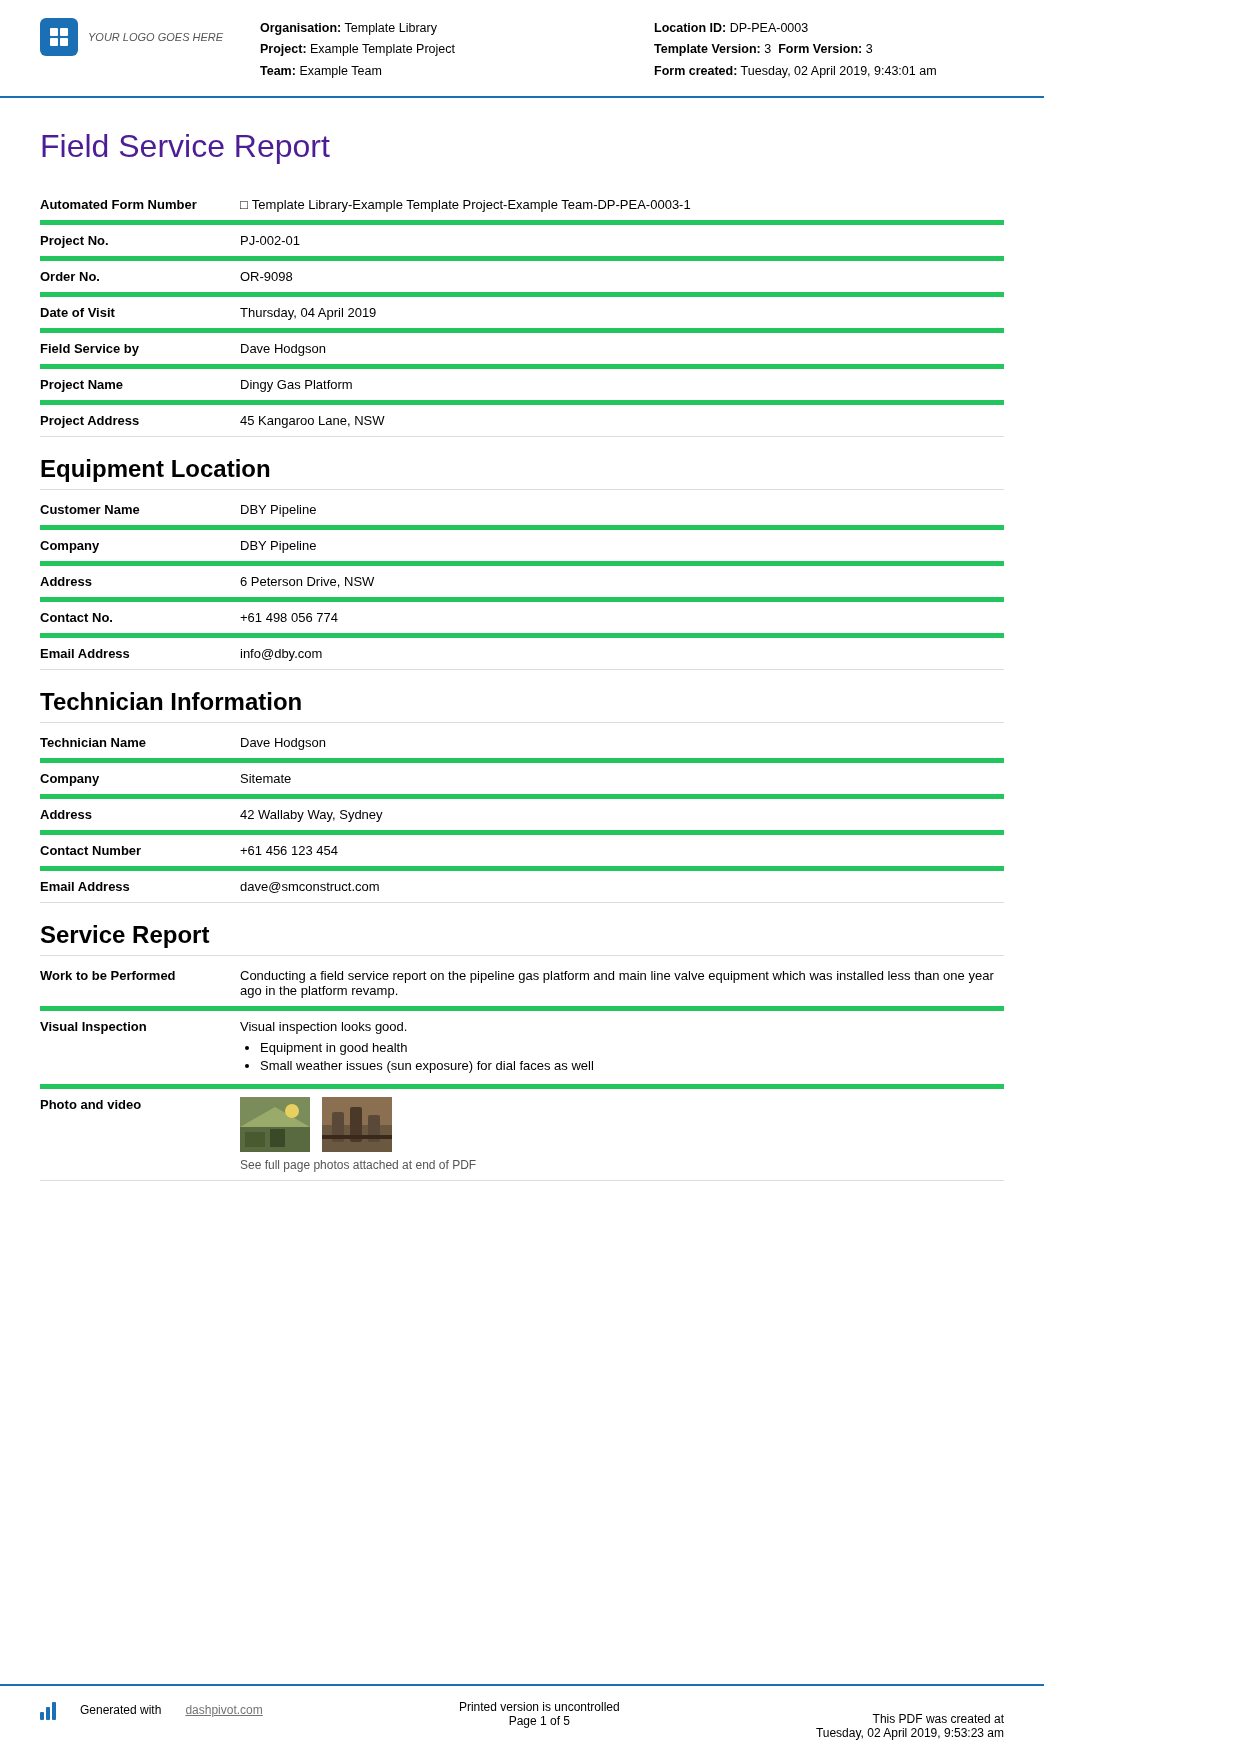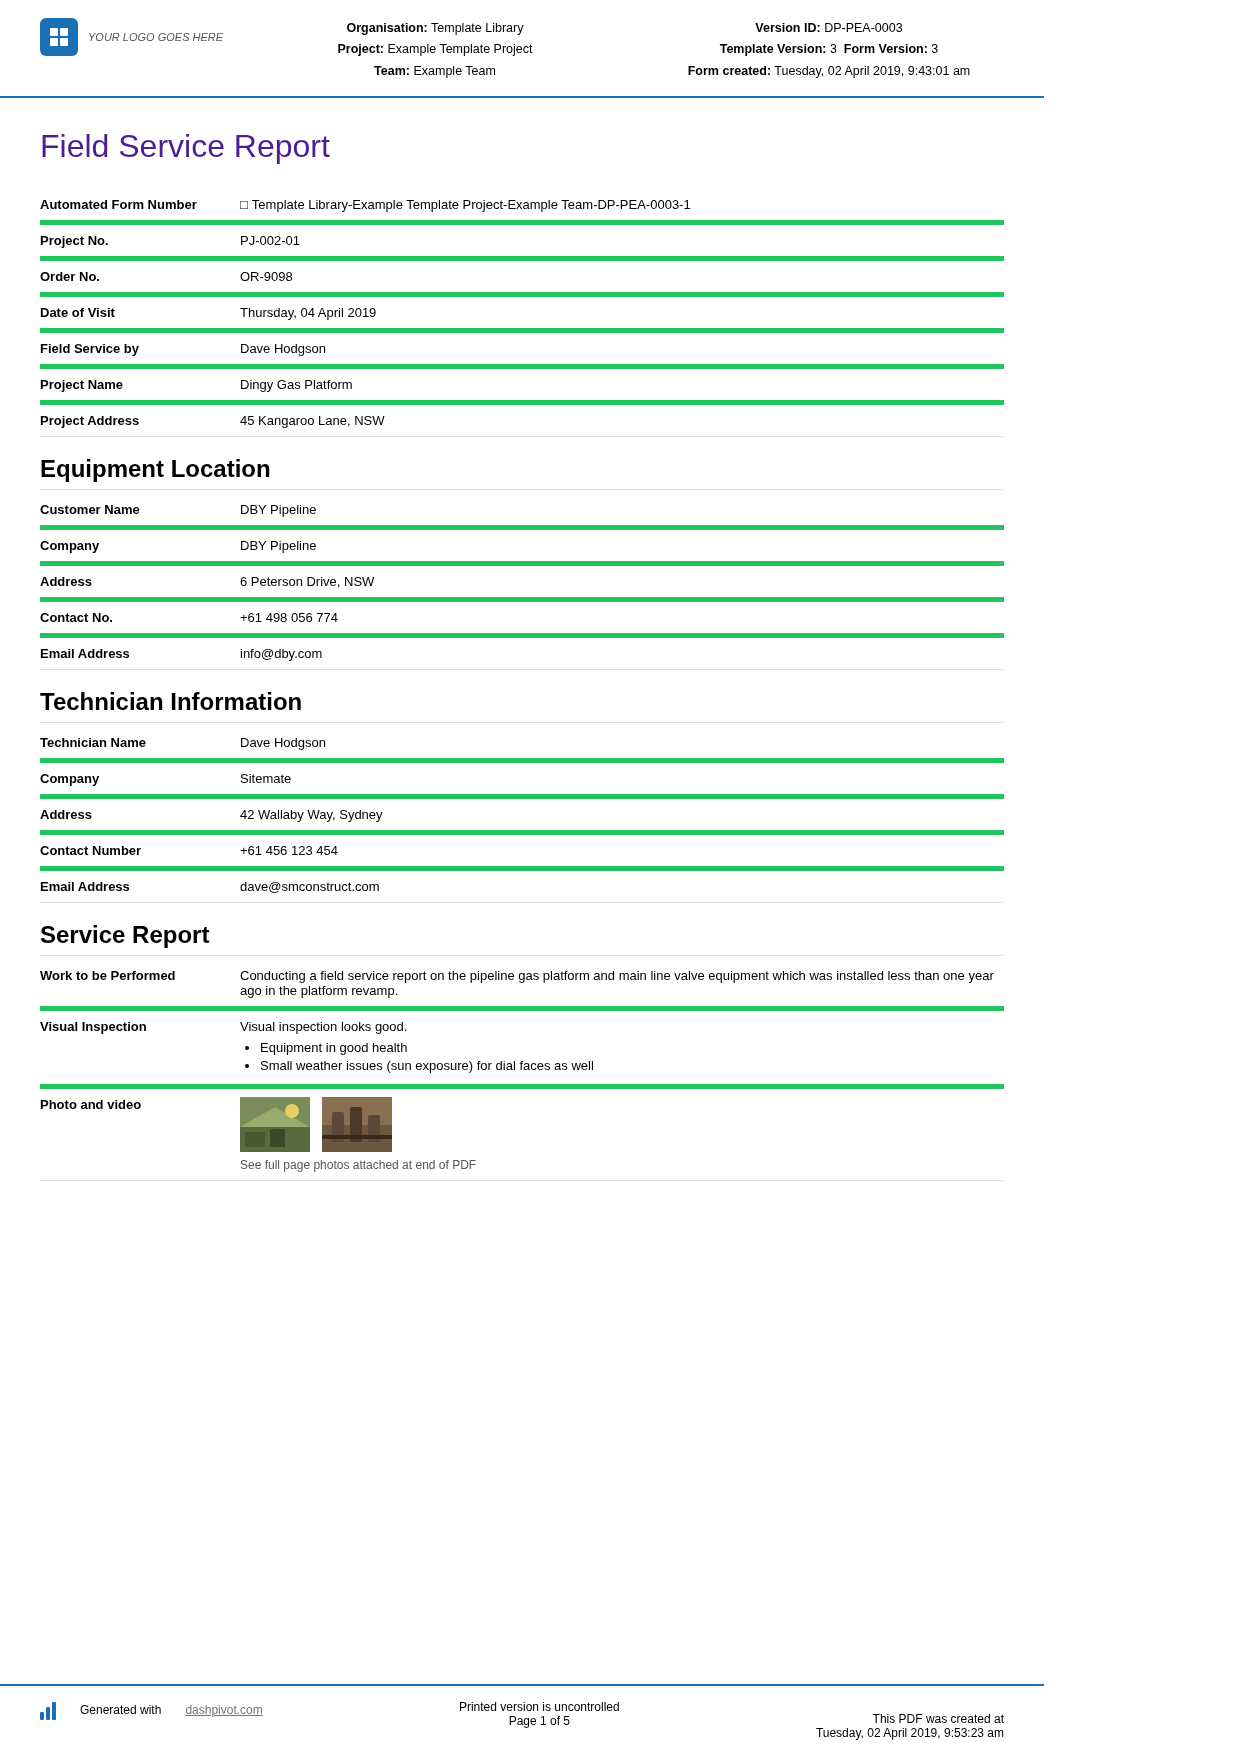--- a/index.html
+++ b/index.html
@@ -48,21 +48,20 @@
     }
     .logo-text {
       font-size: 11px;
       color: #555;
       font-style: italic;
     }
     .header-meta {
       flex: 1;
       display: flex;
       gap: 44px;
-      text-align: center;
     }
     .header-meta-left {
       flex: 1;
     }
     .header-meta-right {
       flex: 1;
     }
     .header-meta p {
       font-size: 12.5px;
       line-height: 1.7;
@@ -196,21 +195,21 @@
       </div>
       <span class="logo-text">YOUR LOGO GOES HERE</span>
     </div>
     <div class="header-meta">
       <div class="header-meta-left">
         <p><strong>Organisation:</strong> <span>Template Library</span></p>
         <p><strong>Project:</strong> <span>Example Template Project</span></p>
         <p><strong>Team:</strong> <span>Example Team</span></p>
       </div>
       <div class="header-meta-right">
-        <p><strong>Version ID:</strong> <span>DP-PEA-0003</span></p>
+        <p><strong>Location ID:</strong> <span>DP-PEA-0003</span></p>
         <p><strong>Template Version:</strong> <span>3</span>&nbsp;&nbsp;<strong>Form Version:</strong> <span>3</span></p>
         <p><strong>Form created:</strong> <span>Tuesday, 02 April 2019, 9:43:01 am</span></p>
       </div>
     </div>
   </div>
 
   <div class="content">
 
     <h1 class="page-title">Field Service Report</h1>
 

